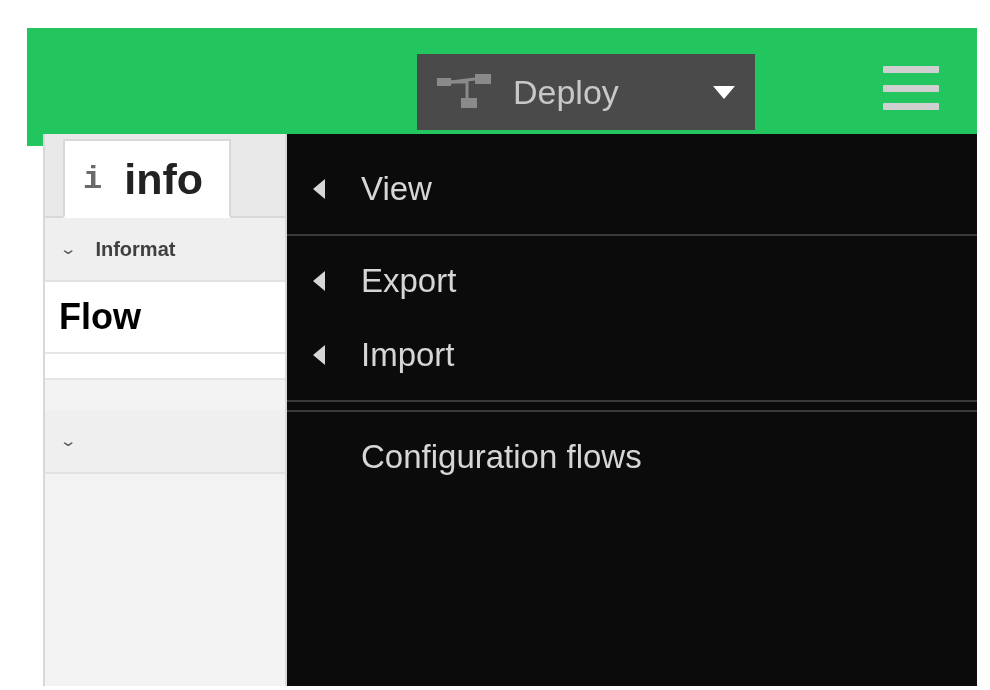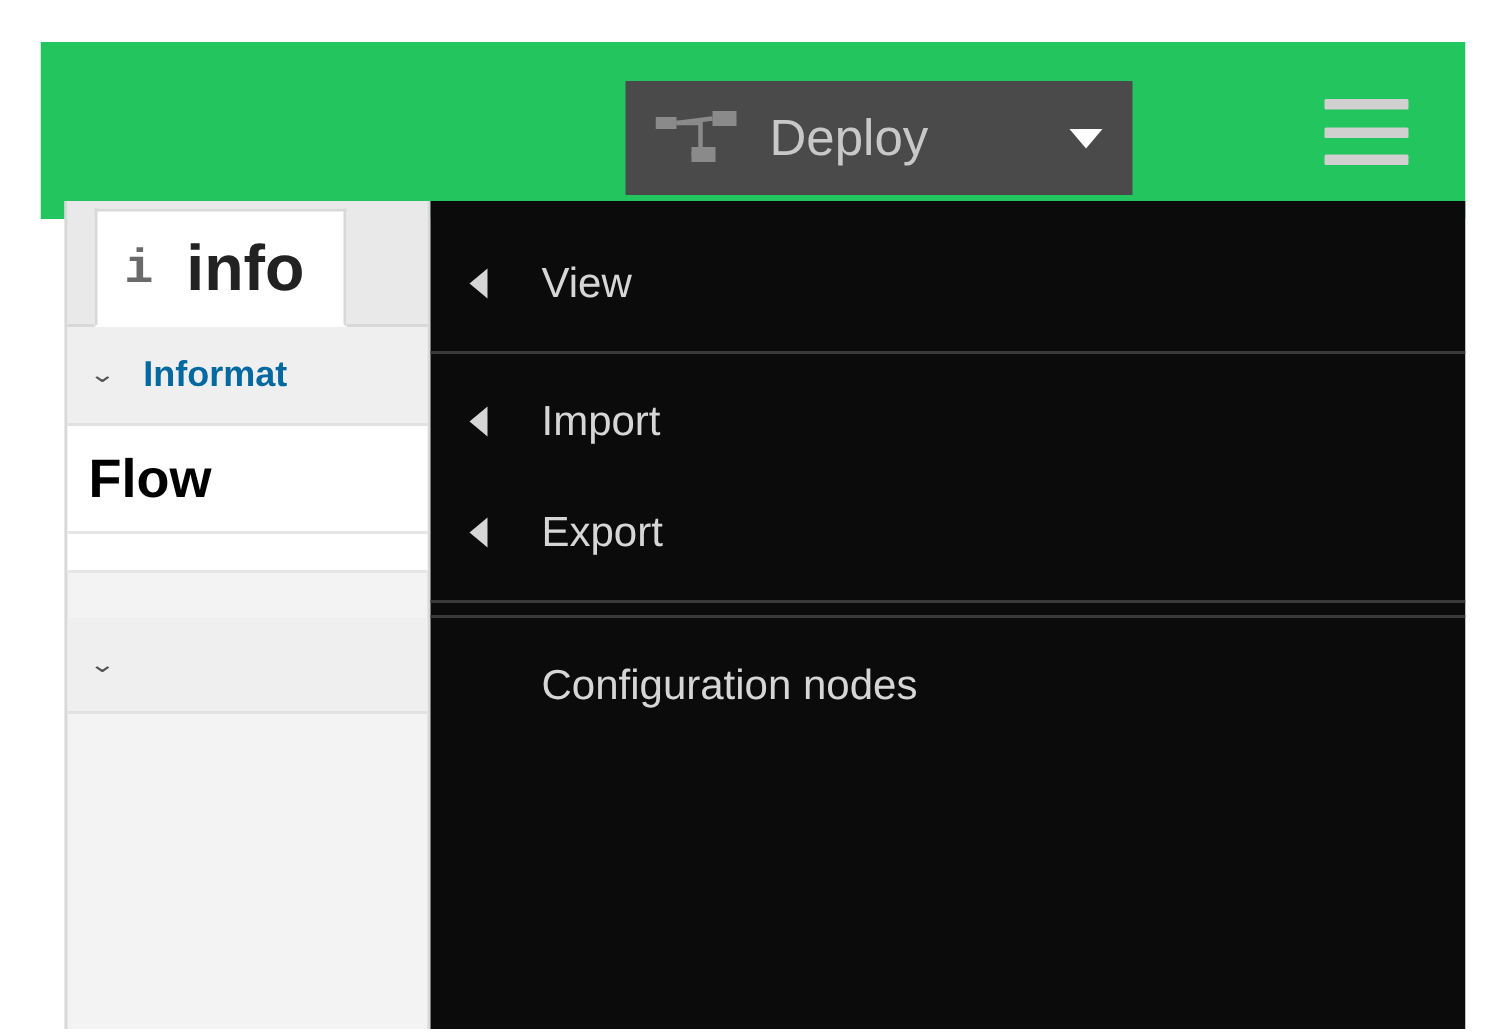--- a/index.html
+++ b/index.html
@@ -126,23 +126,23 @@
       cursor: pointer;
     }
     .section-header.second { margin-top: 30px; }
     .section-chevron {
       font-size: 22px;
       color: #555;
       margin-right: 18px;
       transform: scaleY(0.7);
     }
     .section-title {
-      font-size: 24px;
-      font-weight: bold;
-      color: #0369a1;
+      font-size: 20px;
+      font-weight: bold;
+      color: #404040;
       white-space: nowrap;
     }
     .info-row {
       background: #fff;
       border-bottom: 2px solid #e6e6e6;
       padding: 14px 14px;
     }
     .info-row .label {
       font-size: 36px;
       color: #000000;
@@ -162,21 +162,21 @@
       right: 0;
       height: 560px;
       background: #0c0b0b;
     }
     .menu-item {
       display: flex;
       align-items: center;
       height: 74px;
       padding: 0 8px 0 28px;
       color: #d6d6d6;
-      font-size: 28px;
+      font-size: 33px;
       cursor: pointer;
     }
     .menu-item .arrow {
       width: 0; height: 0;
       border-top: 10px solid transparent;
       border-bottom: 10px solid transparent;
       border-right: 12px solid #d6d6d6;
       margin-right: 36px;
       margin-left: -2px;
     }
@@ -238,27 +238,27 @@
 
   <div class="menu">
     <div class="menu-pad-top"></div>
     <div class="menu-item">
       <span class="arrow"></span>
       <span>View</span>
     </div>
     <div class="menu-sep"></div>
     <div class="menu-item">
       <span class="arrow"></span>
+      <span>Export</span>
+    </div>
+    <div class="menu-item">
+      <span class="arrow"></span>
       <span>Import</span>
-    </div>
-    <div class="menu-item">
-      <span class="arrow"></span>
-      <span>Export</span>
     </div>
     <div class="menu-sep"></div>
     <div class="menu-sep"></div>
     <div class="menu-item">
       <span class="arrow hidden"></span>
-      <span>Configuration nodes</span>
+      <span>Configuration flows</span>
     </div>
   </div>
 
 </div>
 
 </body></html>

